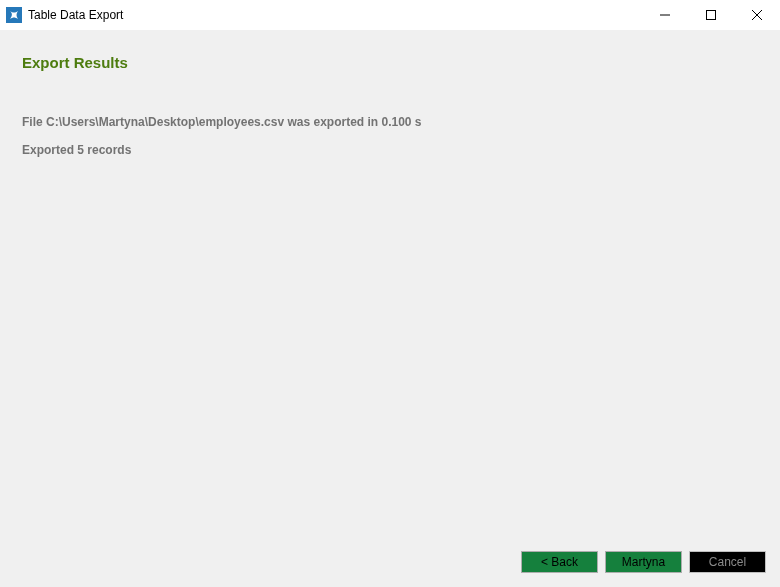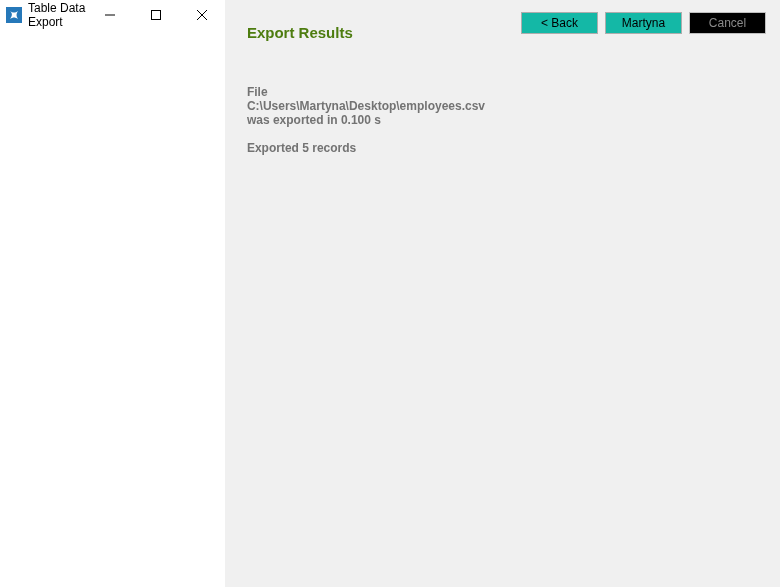--- a/index.html
+++ b/index.html
@@ -12,21 +12,21 @@
       font-size: 12px;
       background: #ffffff;
       width: 780px;
       height: 587px;
       overflow: hidden;
     }
     .window {
       width: 780px;
       height: 587px;
       display: flex;
-      flex-direction: row;
+      flex-direction: column;
       background: #ffffff;
     }
     .titlebar {
       height: 30px;
       display: flex;
       align-items: center;
       background: #ffffff;
       padding-left: 6px;
     }
     .titlebar-icon {
@@ -90,21 +90,21 @@
       justify-content: flex-end;
       gap: 7px;
       padding: 12px 14px 14px 14px;
       background: #f0f0f0;
     }
     .btn {
       width: 77px;
       height: 22px;
       font-size: 12px;
       font-family: inherit;
-      background: #14b8a6;
+      background: #15803d;
       border: 1px solid #adadad;
       color: #000000;
       display: flex;
       align-items: center;
       justify-content: center;
       cursor: pointer;
     }
     .btn:disabled,
     .btn.disabled {
       color: #8a8a8a;

